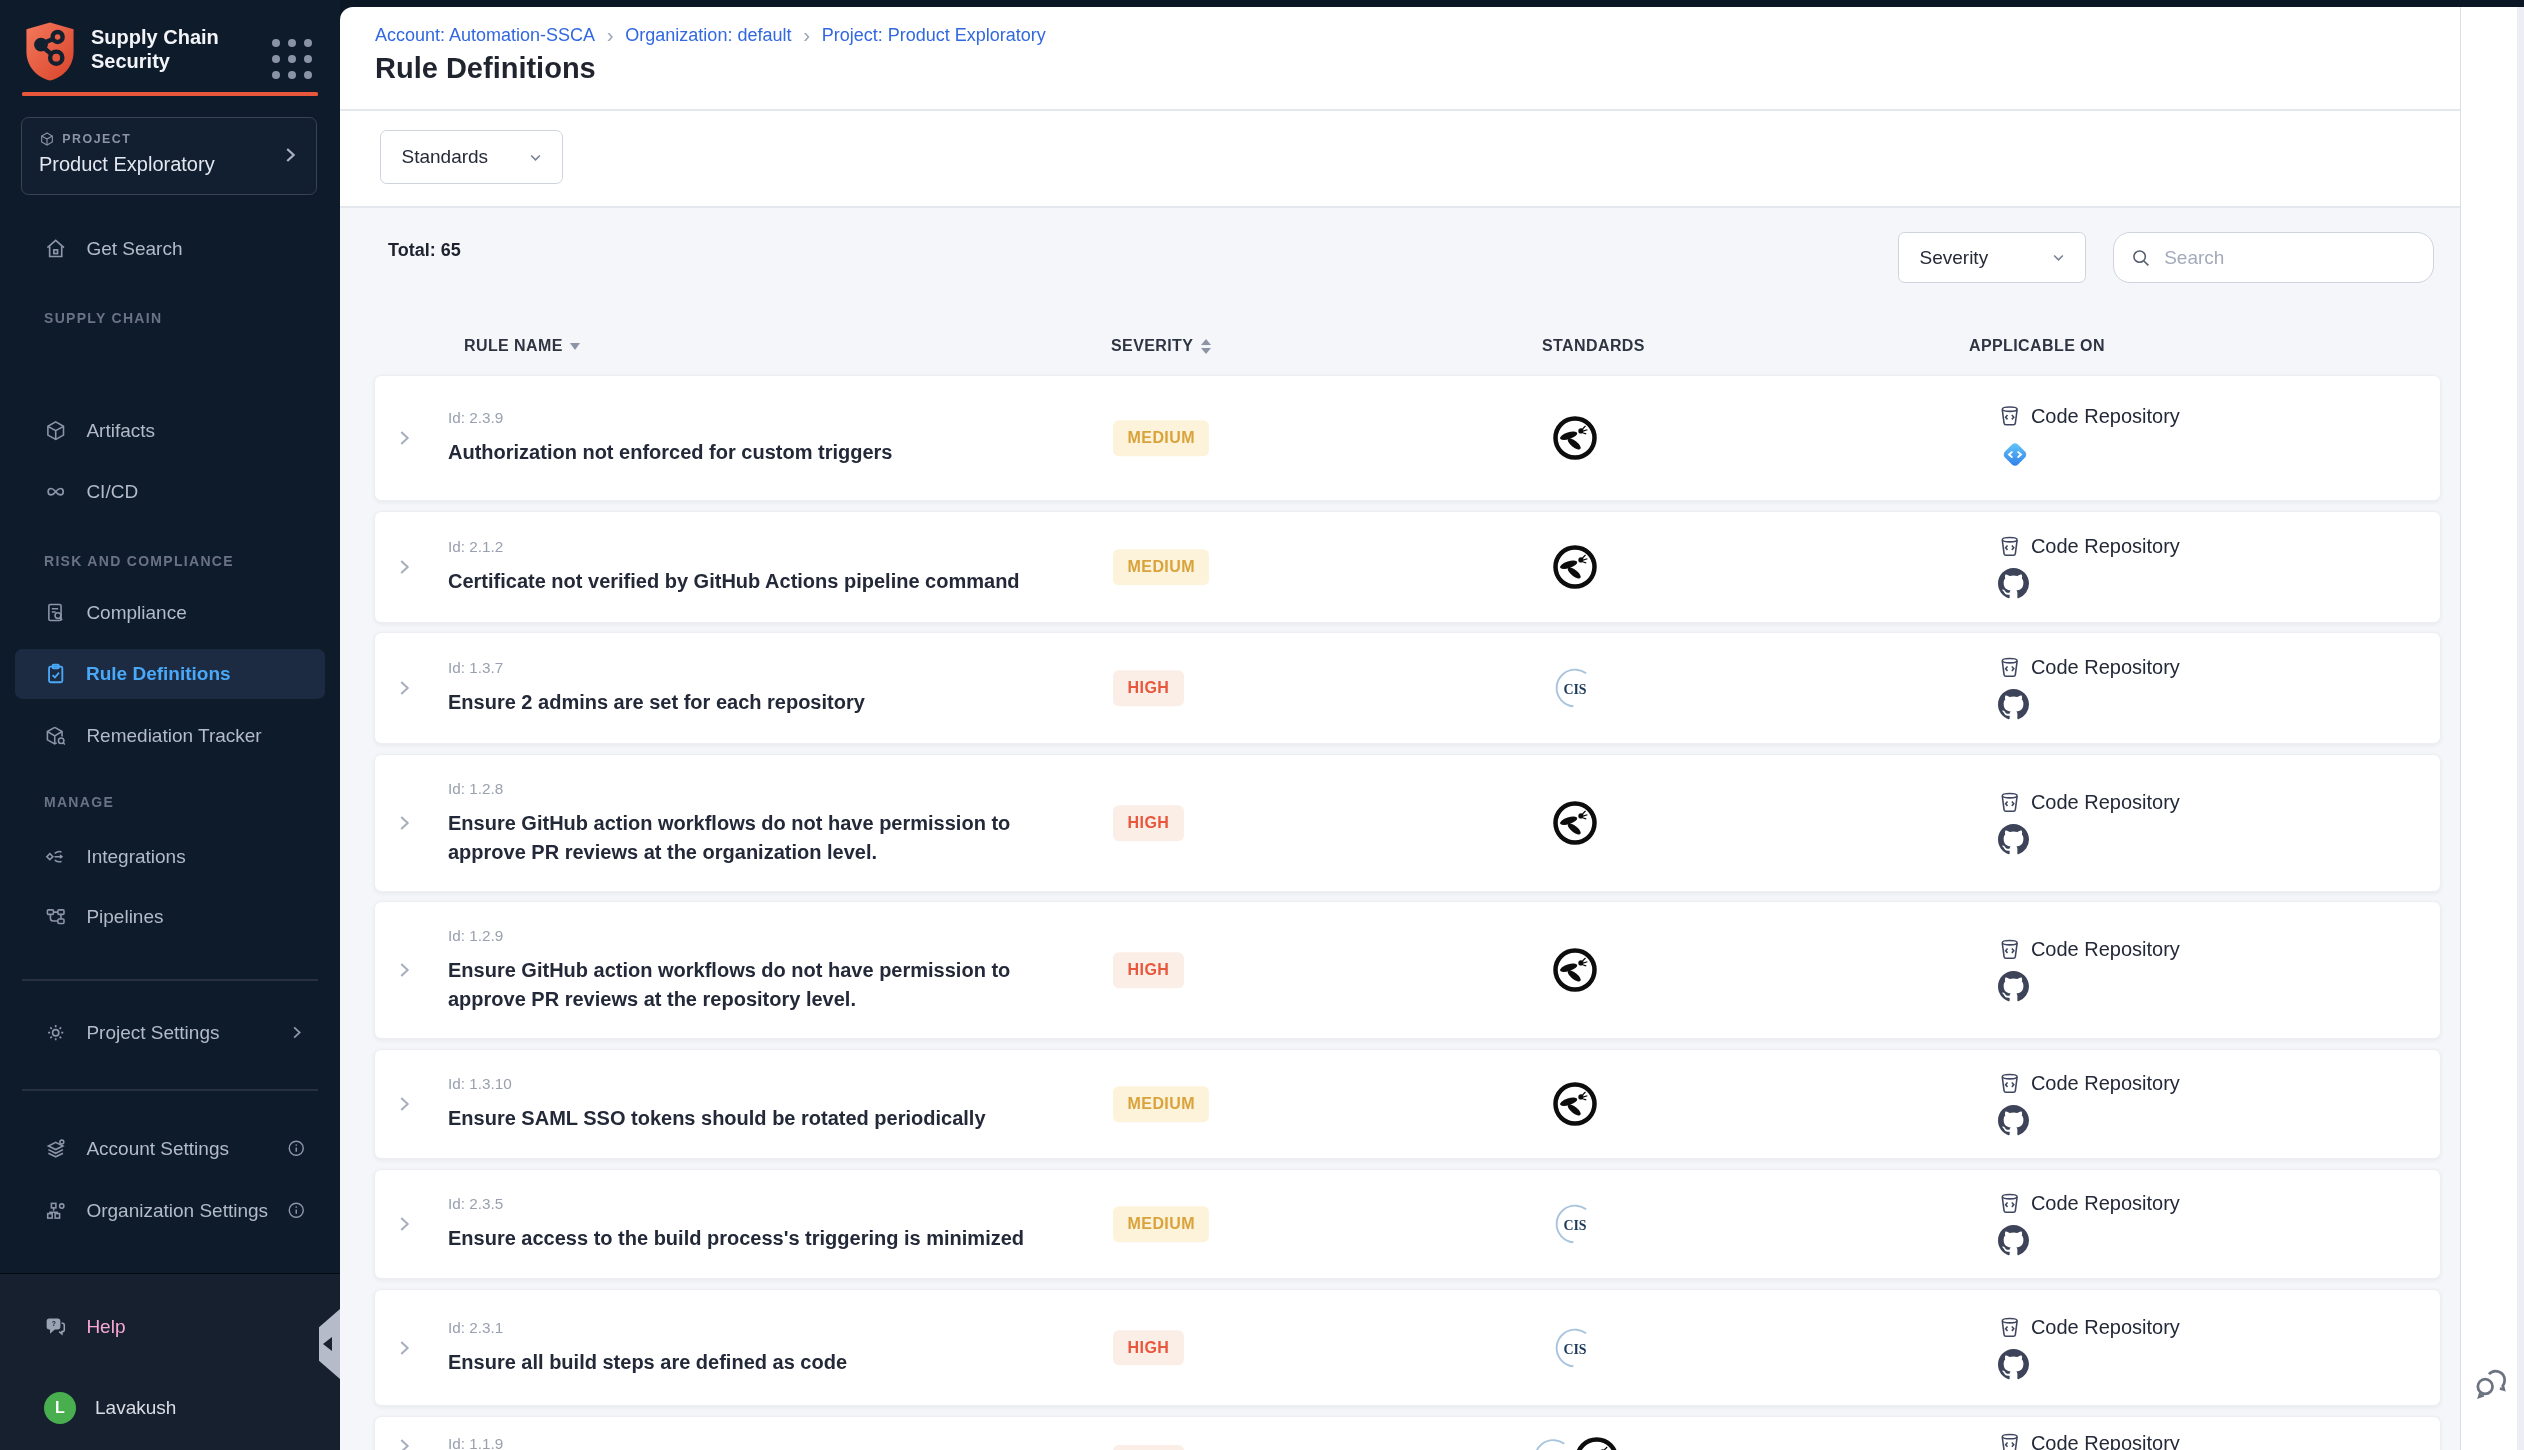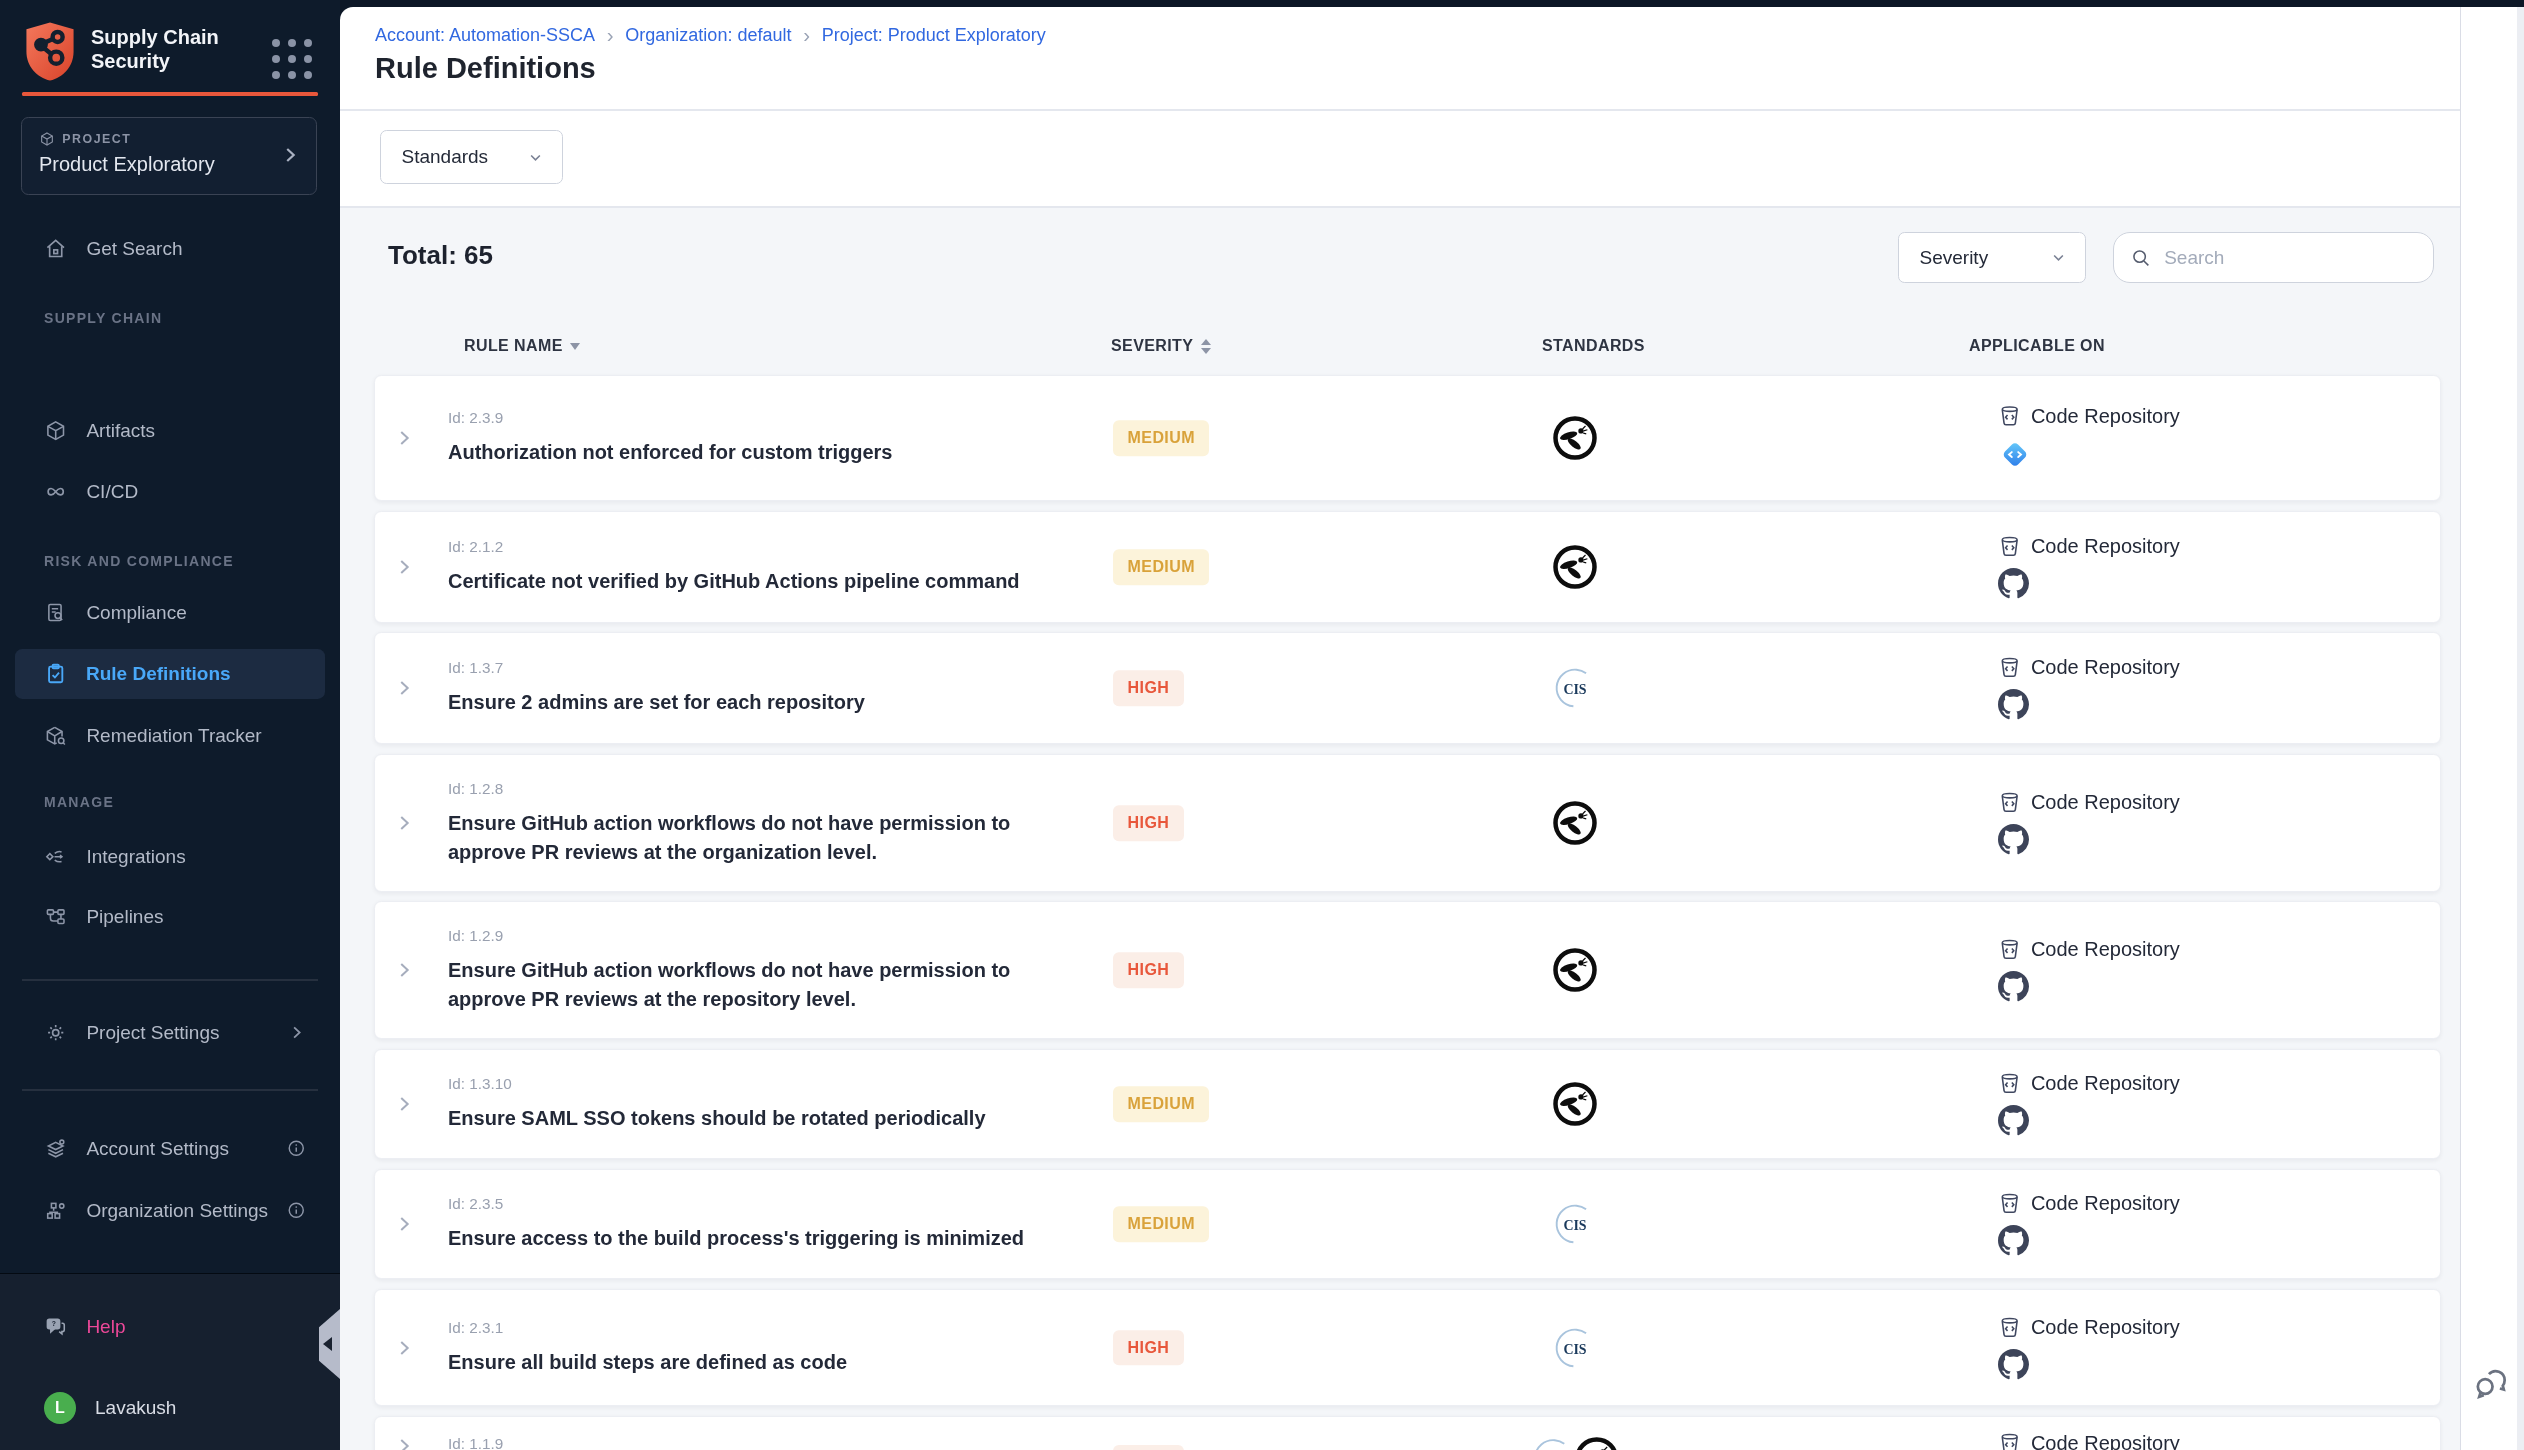--- a/index.html
+++ b/index.html
@@ -37,21 +37,21 @@
   #main{position:absolute;left:340px;top:7.3px;width:2120px;height:1444px;background:#ffffff;border-top-left-radius:13px;overflow:hidden;}
   .breadcrumb{position:absolute;left:35px;top:17.5px;display:flex;align-items:center;gap:11.7px;font-size:18px;}
   .crumb{color:#3168e0;cursor:pointer;}
   .crumb-sep{color:#9aa3b5;font-size:20.5px;line-height:18px;}
   .page-title{position:absolute;left:35px;top:45px;font-size:29px;font-weight:700;color:#1f242e;}
   .hdiv{position:absolute;left:0;width:2120px;height:1.5px;background:#e4e7ee;}
   .dd{position:absolute;background:#fff;border:1.5px solid #ced3dd;border-radius:6.6px;display:flex;align-items:center;justify-content:space-between;padding:0 17.5px 0 20.5px;box-sizing:border-box;cursor:pointer;}
   .dd-label{font-size:19px;color:#242a38;}
   #standards-dd{left:40px;top:123px;width:183px;height:54px;}
   .content{position:absolute;left:0;top:201px;width:2120px;height:1243px;background:#f4f6f9;}
-  .total{position:absolute;left:48px;top:32px;font-size:26px;font-weight:700;color:#1d222e;}
+  .total{position:absolute;left:48px;top:32px;font-size:18px;font-weight:700;color:#1d222e;}
   #severity-dd{left:1558px;top:24px;width:188px;height:51px;}
   .searchbox{position:absolute;left:1773px;top:24px;width:321px;height:51px;background:#fff;border:1.5px solid #ced3dd;border-radius:17px;display:flex;align-items:center;padding:0 16px;box-sizing:border-box;gap:10.2px;}
   .searchbox input{border:none;outline:none;font-size:19px;color:#242a38;width:100%;font-family:"Liberation Sans",sans-serif;background:transparent;}
   .searchbox input::placeholder{color:#a3abba;}
   .thead{position:absolute;top:129px;left:0;width:2120px;height:29px;font-size:16px;font-weight:700;color:#2e3442;letter-spacing:0.4px;}
   .th{position:absolute;display:flex;align-items:center;gap:7.3px;}
   .tri-down{width:0;height:0;border-left:5.8px solid transparent;border-right:5.8px solid transparent;border-top:7.3px solid #8d94a6;}
   .tri-up{width:0;height:0;border-left:5.1px solid transparent;border-right:5.1px solid transparent;border-bottom:6.6px solid #8d94a6;}
   .sort-both{display:inline-flex;flex-direction:column;gap:2.9px;}
   .sort-both .tri-down{border-left-width:5.1px;border-right-width:5.1px;border-top-width:6.6px;}
@@ -292,21 +292,21 @@
     <span class="right-adorn">
       <svg width="20.5" height="20.5" viewBox="0 0 24 24" fill="none" stroke="#8d96a8" stroke-width="1.7">
           <circle cx="12" cy="12" r="8.2"></circle>
           <path d="M12 11v5"></path>
           <circle cx="12" cy="8.2" r="1" fill="#8d96a8" stroke="none"></circle>
         </svg>
     </span>
   </div>
 
   <div id="sidebar-bottom">
-    <div class="nav-item" style="top:30px;color:#ec4899">
+    <div class="nav-item" style="top:30px;color:#f9a8d4">
       <span class="nicon">
         <svg viewBox="0 0 24 24" fill="none" stroke="#9aa3b3" stroke-width="1.6" style="font-size:26px">
             <rect x="3.5" y="4.5" width="12.5" height="9.5" rx="2" fill="#9aa3b3"></rect>
             <path d="M7 14v3.4l3.8-3.4" fill="#9aa3b3"></path>
             <path d="M18 8.5h1a1.8 1.8 0 0 1 1.8 1.8v4.9a1.8 1.8 0 0 1-1.8 1.8h-.6v2.4l-2.8-2.4"></path>
             <text x="8" y="11.6" font-size="7" fill="#16202f" stroke="none" font-weight="700">?</text>
           </svg>
       </span>
       <span>Help</span>
     </div>

